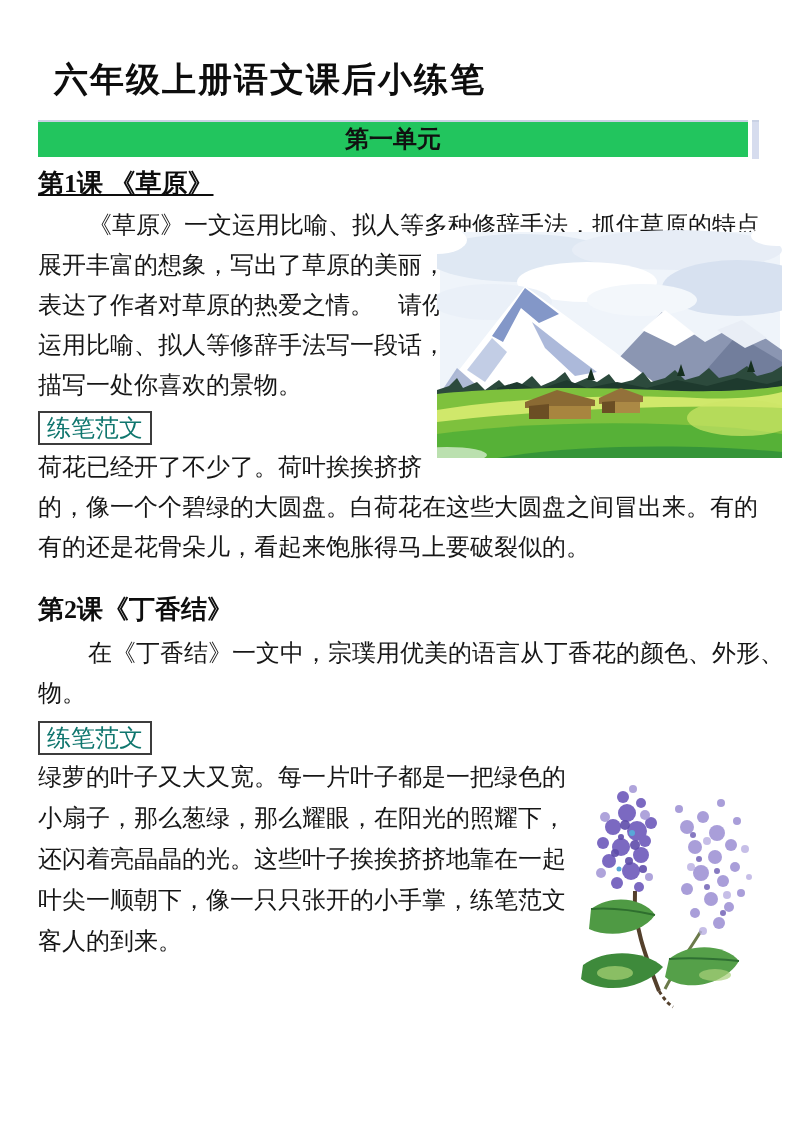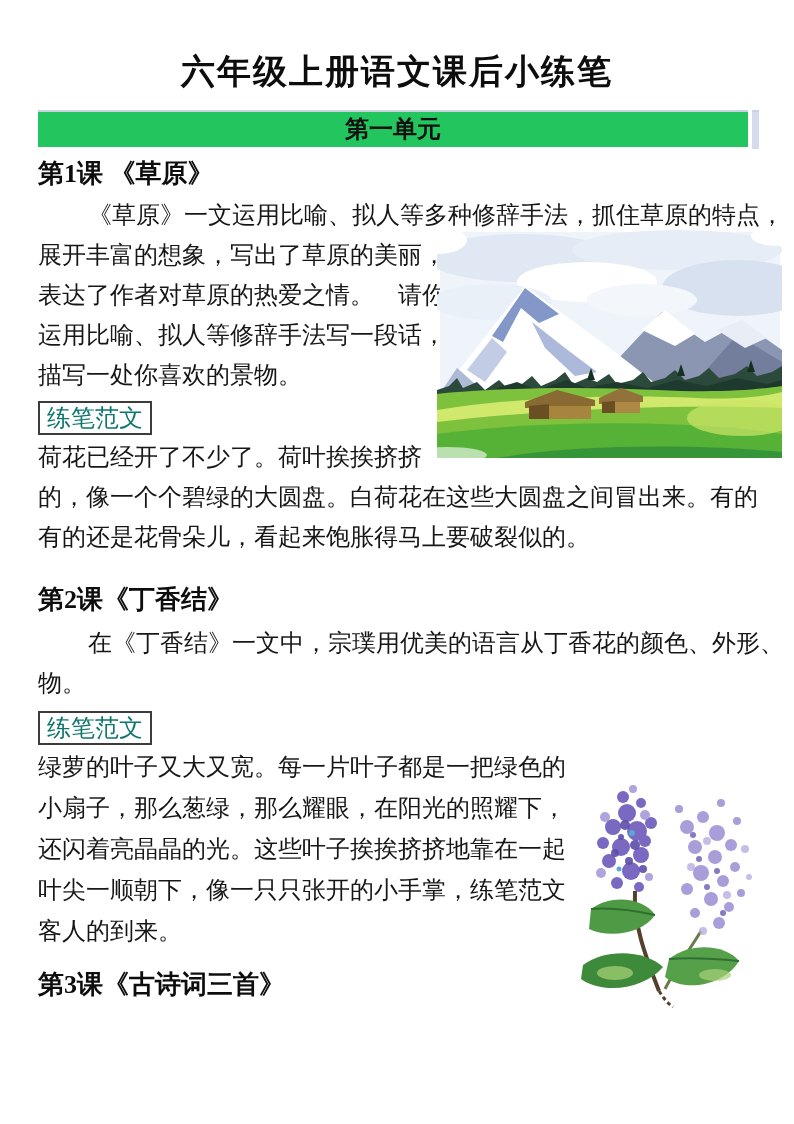--- a/index.html
+++ b/index.html
@@ -9,24 +9,24 @@
     height: 1124px;
     margin: 0 auto;
     background: #ffffff;
     overflow: hidden;
     font-family: "Liberation Serif", "DejaVu Serif", serif;
     color: #141414;
     box-sizing: border-box;
     padding: 40px 38px 0 38px;
   }
   .doc-title {
-    margin: 8px;
+    margin: 16px;
     height: 48px;
     line-height: 48px;
-    text-align: center;
+    text-align: left;
     font-size: 34px;
     font-weight: bold;
     letter-spacing: 2px;
     color: #0d0d0d;
   }
   .unit-banner {
     position: relative;
     margin-top: 14px;
     width: 710px;
     height: 37px;
@@ -54,21 +54,21 @@
   }
   .lesson-heading {
     margin: 0;
     height: 34px;
     line-height: 34px;
     font-size: 26px;
     font-weight: bold;
     color: #0d0d0d;
     white-space: nowrap;
   }
-  .h1m { margin-top: 10px; margin-bottom: 4px; }
+  .h1m { margin-top: 10px; margin-bottom: 4px; text-decoration: underline; }
   .h2m { margin-top: 26px; margin-bottom: 6px; }
   .h3m { margin-top: 16px; }
   .line {
     height: 40px;
     line-height: 40px;
     font-size: 24px;
     white-space: nowrap;
     color: #161616;
   }
   .line-tall { height: 41px; line-height: 41px; }
@@ -126,21 +126,20 @@
   <div class="label-row2">
     <span class="sample-label">练笔范文</span>
   </div>
 
   <div class="line line-tall">绿萝的叶子又大又宽。每一片叶子都是一把绿色的</div>
   <div class="line line-tall">小扇子，那么葱绿，那么耀眼，在阳光的照耀下，</div>
   <div class="line line-tall">还闪着亮晶晶的光。这些叶子挨挨挤挤地靠在一起</div>
   <div class="line line-tall">叶尖一顺朝下，像一只只张开的小手掌，练笔范文</div>
   <div class="line line-tall">客人的到来。</div>
 
-  <h2 class="lesson-heading h3m">第3课《古诗词三首》</h2>
 
   <figure class="figure fig-grassland">
     <svg viewBox="0 0 345 228" aria-hidden="true">
 
       <rect x="3" y="2" width="340" height="165" fill="#eff4fa"></rect>
       <ellipse cx="85" cy="28" rx="95" ry="24" fill="#dfe8f3"></ellipse>
       <ellipse cx="240" cy="20" rx="105" ry="20" fill="#e7edf6"></ellipse>
       <ellipse cx="300" cy="58" rx="75" ry="28" fill="#d7e1f0"></ellipse>
       <ellipse cx="150" cy="52" rx="70" ry="20" fill="#ffffff"></ellipse>
       <ellipse cx="55" cy="72" rx="60" ry="18" fill="#eaf0f8"></ellipse>

